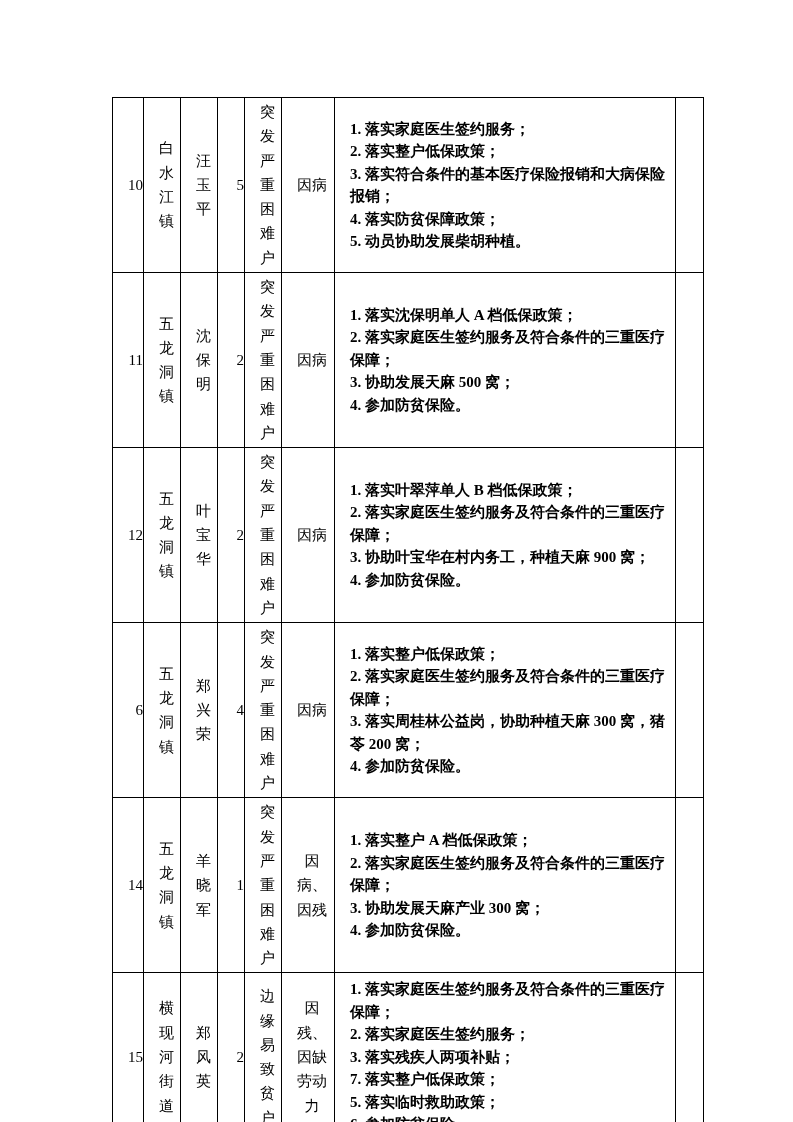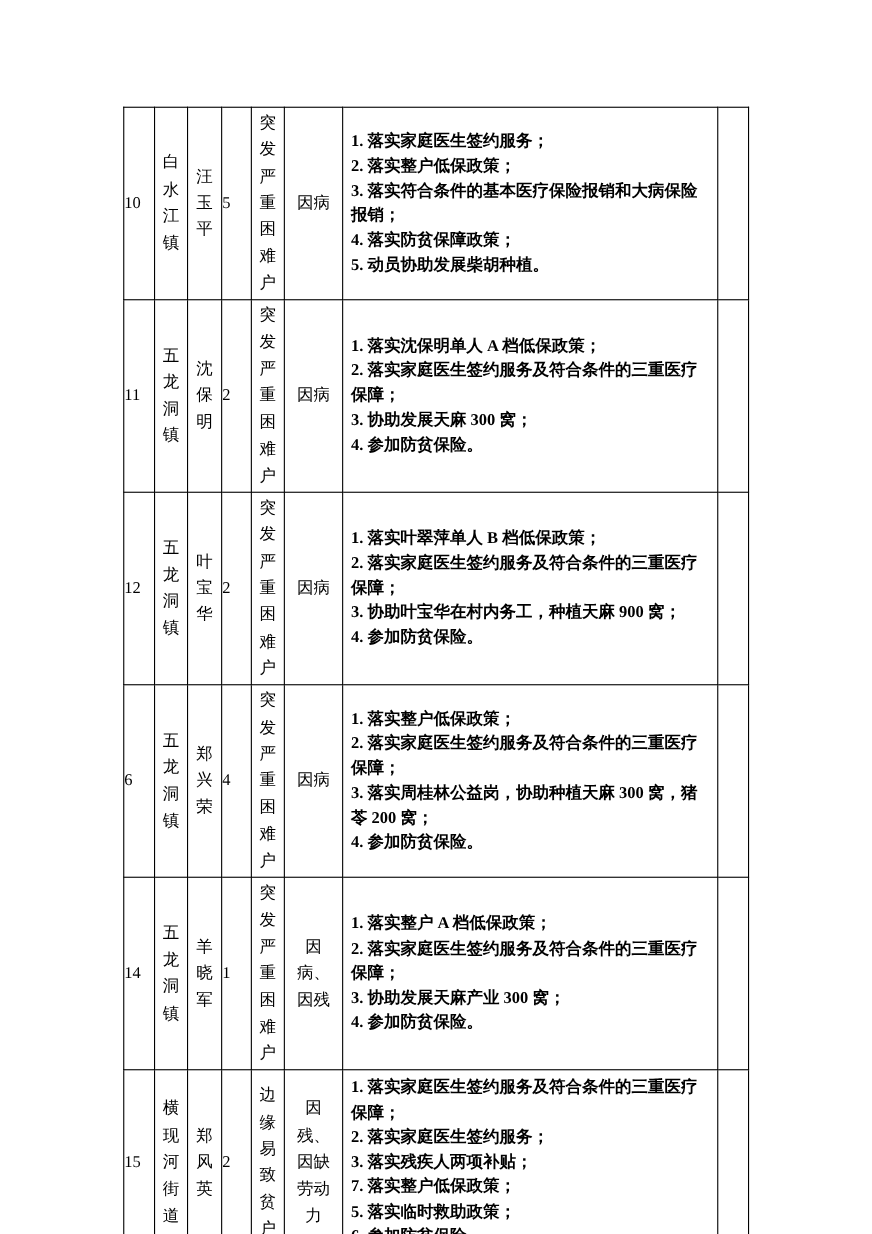--- a/index.html
+++ b/index.html
@@ -22,35 +22,36 @@
     border-collapse: collapse;
     table-layout: fixed;
     color: #000000;
     font-size: 15px;
   }
 
   .doc-table td {
     border: 1px solid #000000;
     vertical-align: middle;
     overflow: hidden;
+    padding-left: 15px;
   }
 
   .doc-table tr { height: 133px; }
 
   col.w-no      { width: 28px; }
   col.w-town    { width: 30px; }
   col.w-name    { width: 31px; }
   col.w-count   { width: 27px; }
   col.w-cat     { width: 30px; }
   col.w-cause   { width: 53px; }
   col.w-meas    { width: 341px; }
   col.w-empty   { width: 28px; }
 
   .c-no, .c-count {
-    text-align: left;
+    text-align: right;
     line-height: 1.5;
   }
 
   
   .c-town, .c-name, .c-cat {
     text-align: center;
     padding: 2px 6px;
     line-height: 1.62;
     word-break: normal;
   }
@@ -107,21 +108,21 @@
         <tr>
     <td class="c-no">11</td>
     <td class="c-town">五龙洞镇</td>
     <td class="c-name">沈保明</td>
     <td class="c-count">2</td>
     <td class="c-cat">突发严重困难户</td>
     <td class="c-cause">因病</td>
     <td class="c-measures">
             <div class="measure-line">1. 落实沈保明单人 A 档低保政策；</div>
             <div class="measure-line">2. 落实家庭医生签约服务及符合条件的三重医疗保障；</div>
-            <div class="measure-line">3. 协助发展天麻 300 窝；</div>
+            <div class="measure-line">3. 协助发展天麻 500 窝；</div>
             <div class="measure-line">4. 参加防贫保险。</div>
           </td>
     <td class="c-empty"></td>
   </tr>
         <tr>
     <td class="c-no">12</td>
     <td class="c-town">五龙洞镇</td>
     <td class="c-name">叶宝华</td>
     <td class="c-count">2</td>
     <td class="c-cat">突发严重困难户</td>

